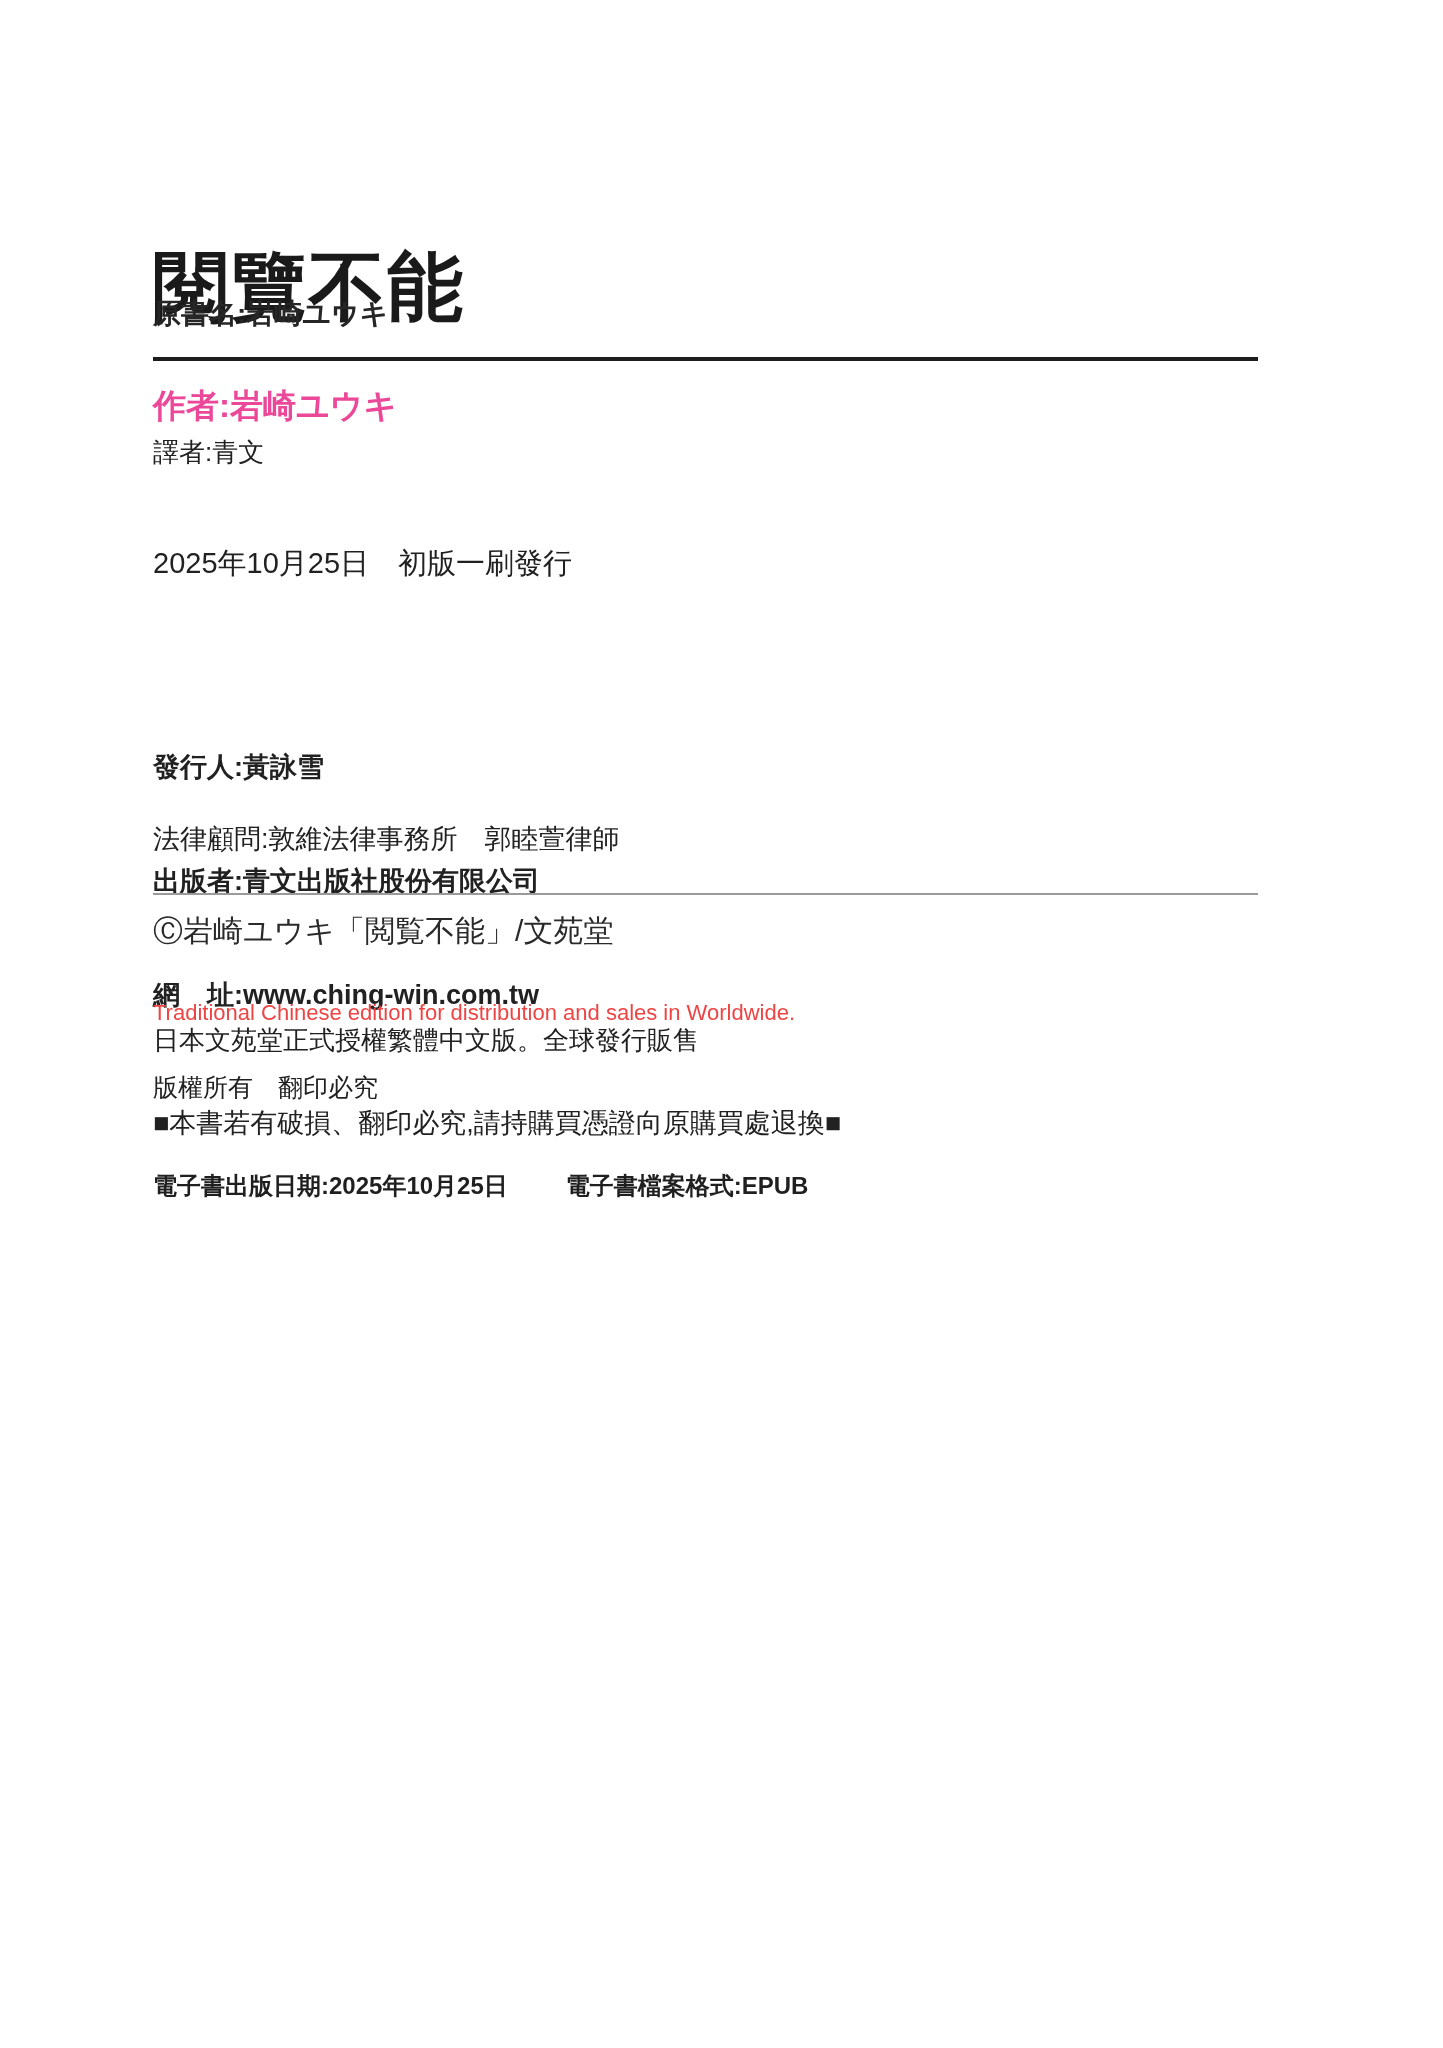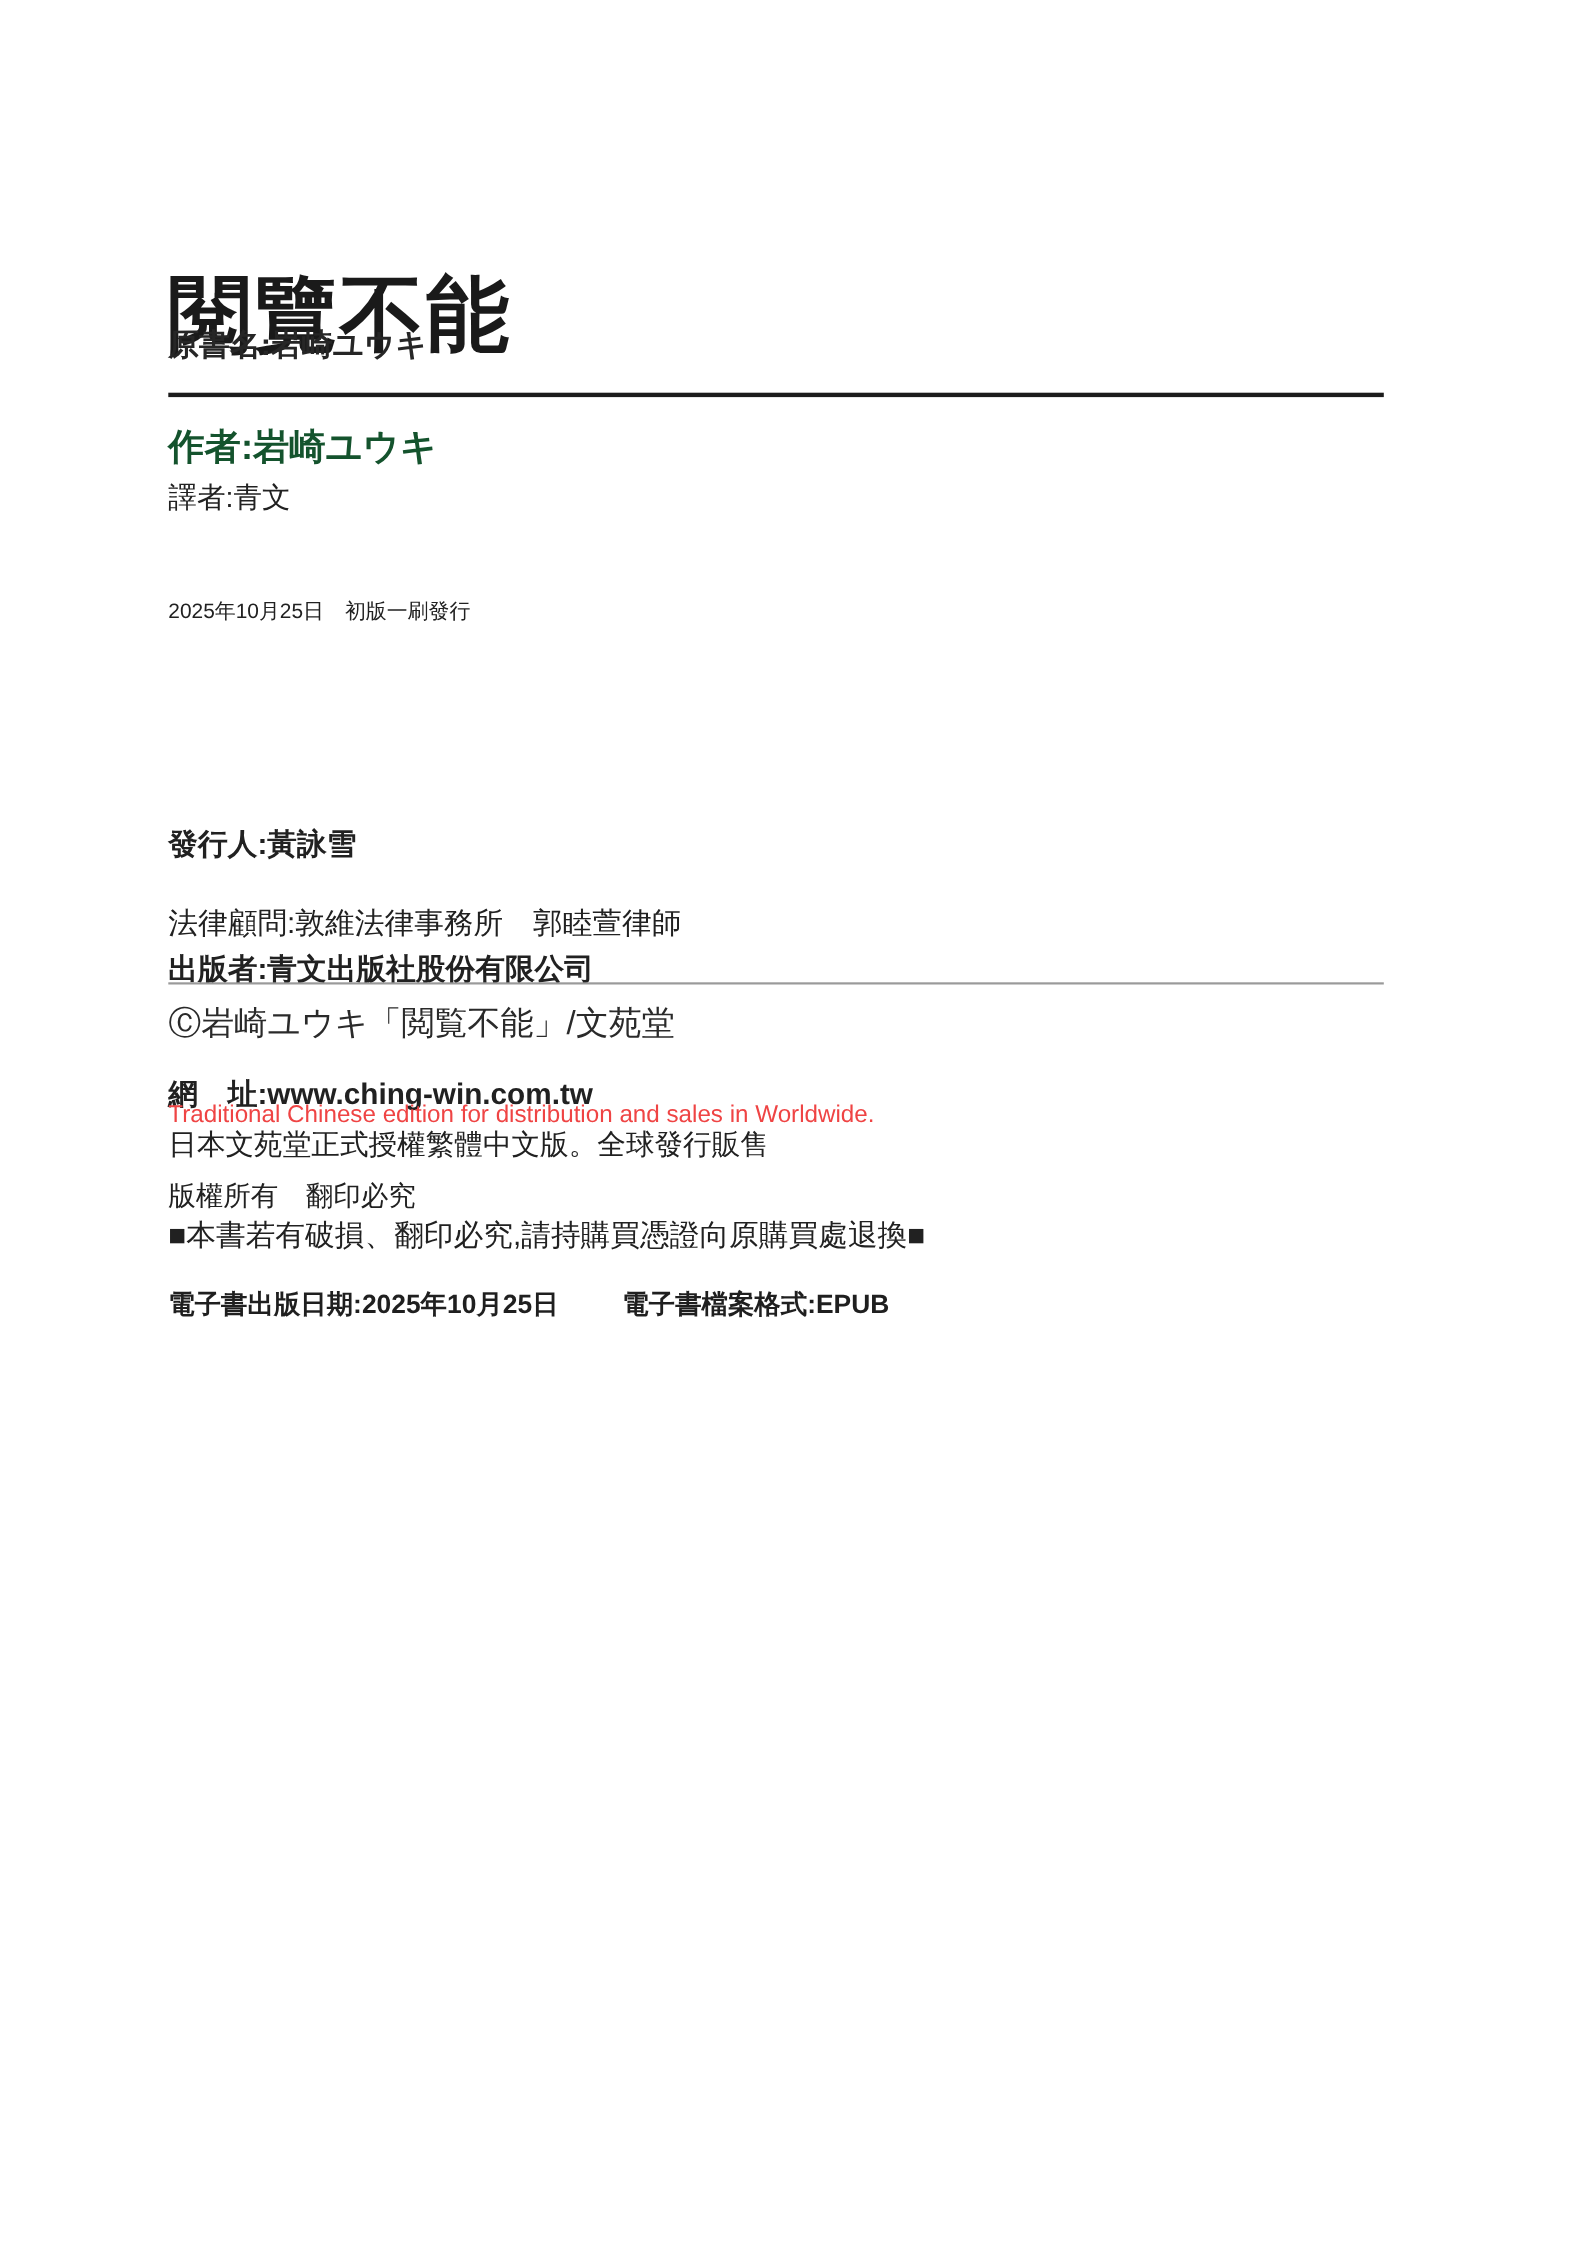--- a/index.html
+++ b/index.html
@@ -48,29 +48,29 @@
   }
   .rule-thin {
     top: 893px;
     height: 2px;
     background: #9a9a9a;
   }
   .author-line {
     top: 386px;
     font-size: 33px;
     font-weight: 700;
-    color: #14532d;
+    color: #ec4899;
   }
   .translator-line {
     top: 437px;
     font-size: 26px;
   }
   .edition-date-line {
     top: 546px;
-    font-size: 19px;
+    font-size: 29px;
   }
   .publisher-block {
     position: absolute;
     left: 153px;
     top: 672px;
     font-size: 27px;
     line-height: 38px;
     white-space: pre;
     font-weight: bold;
   }

